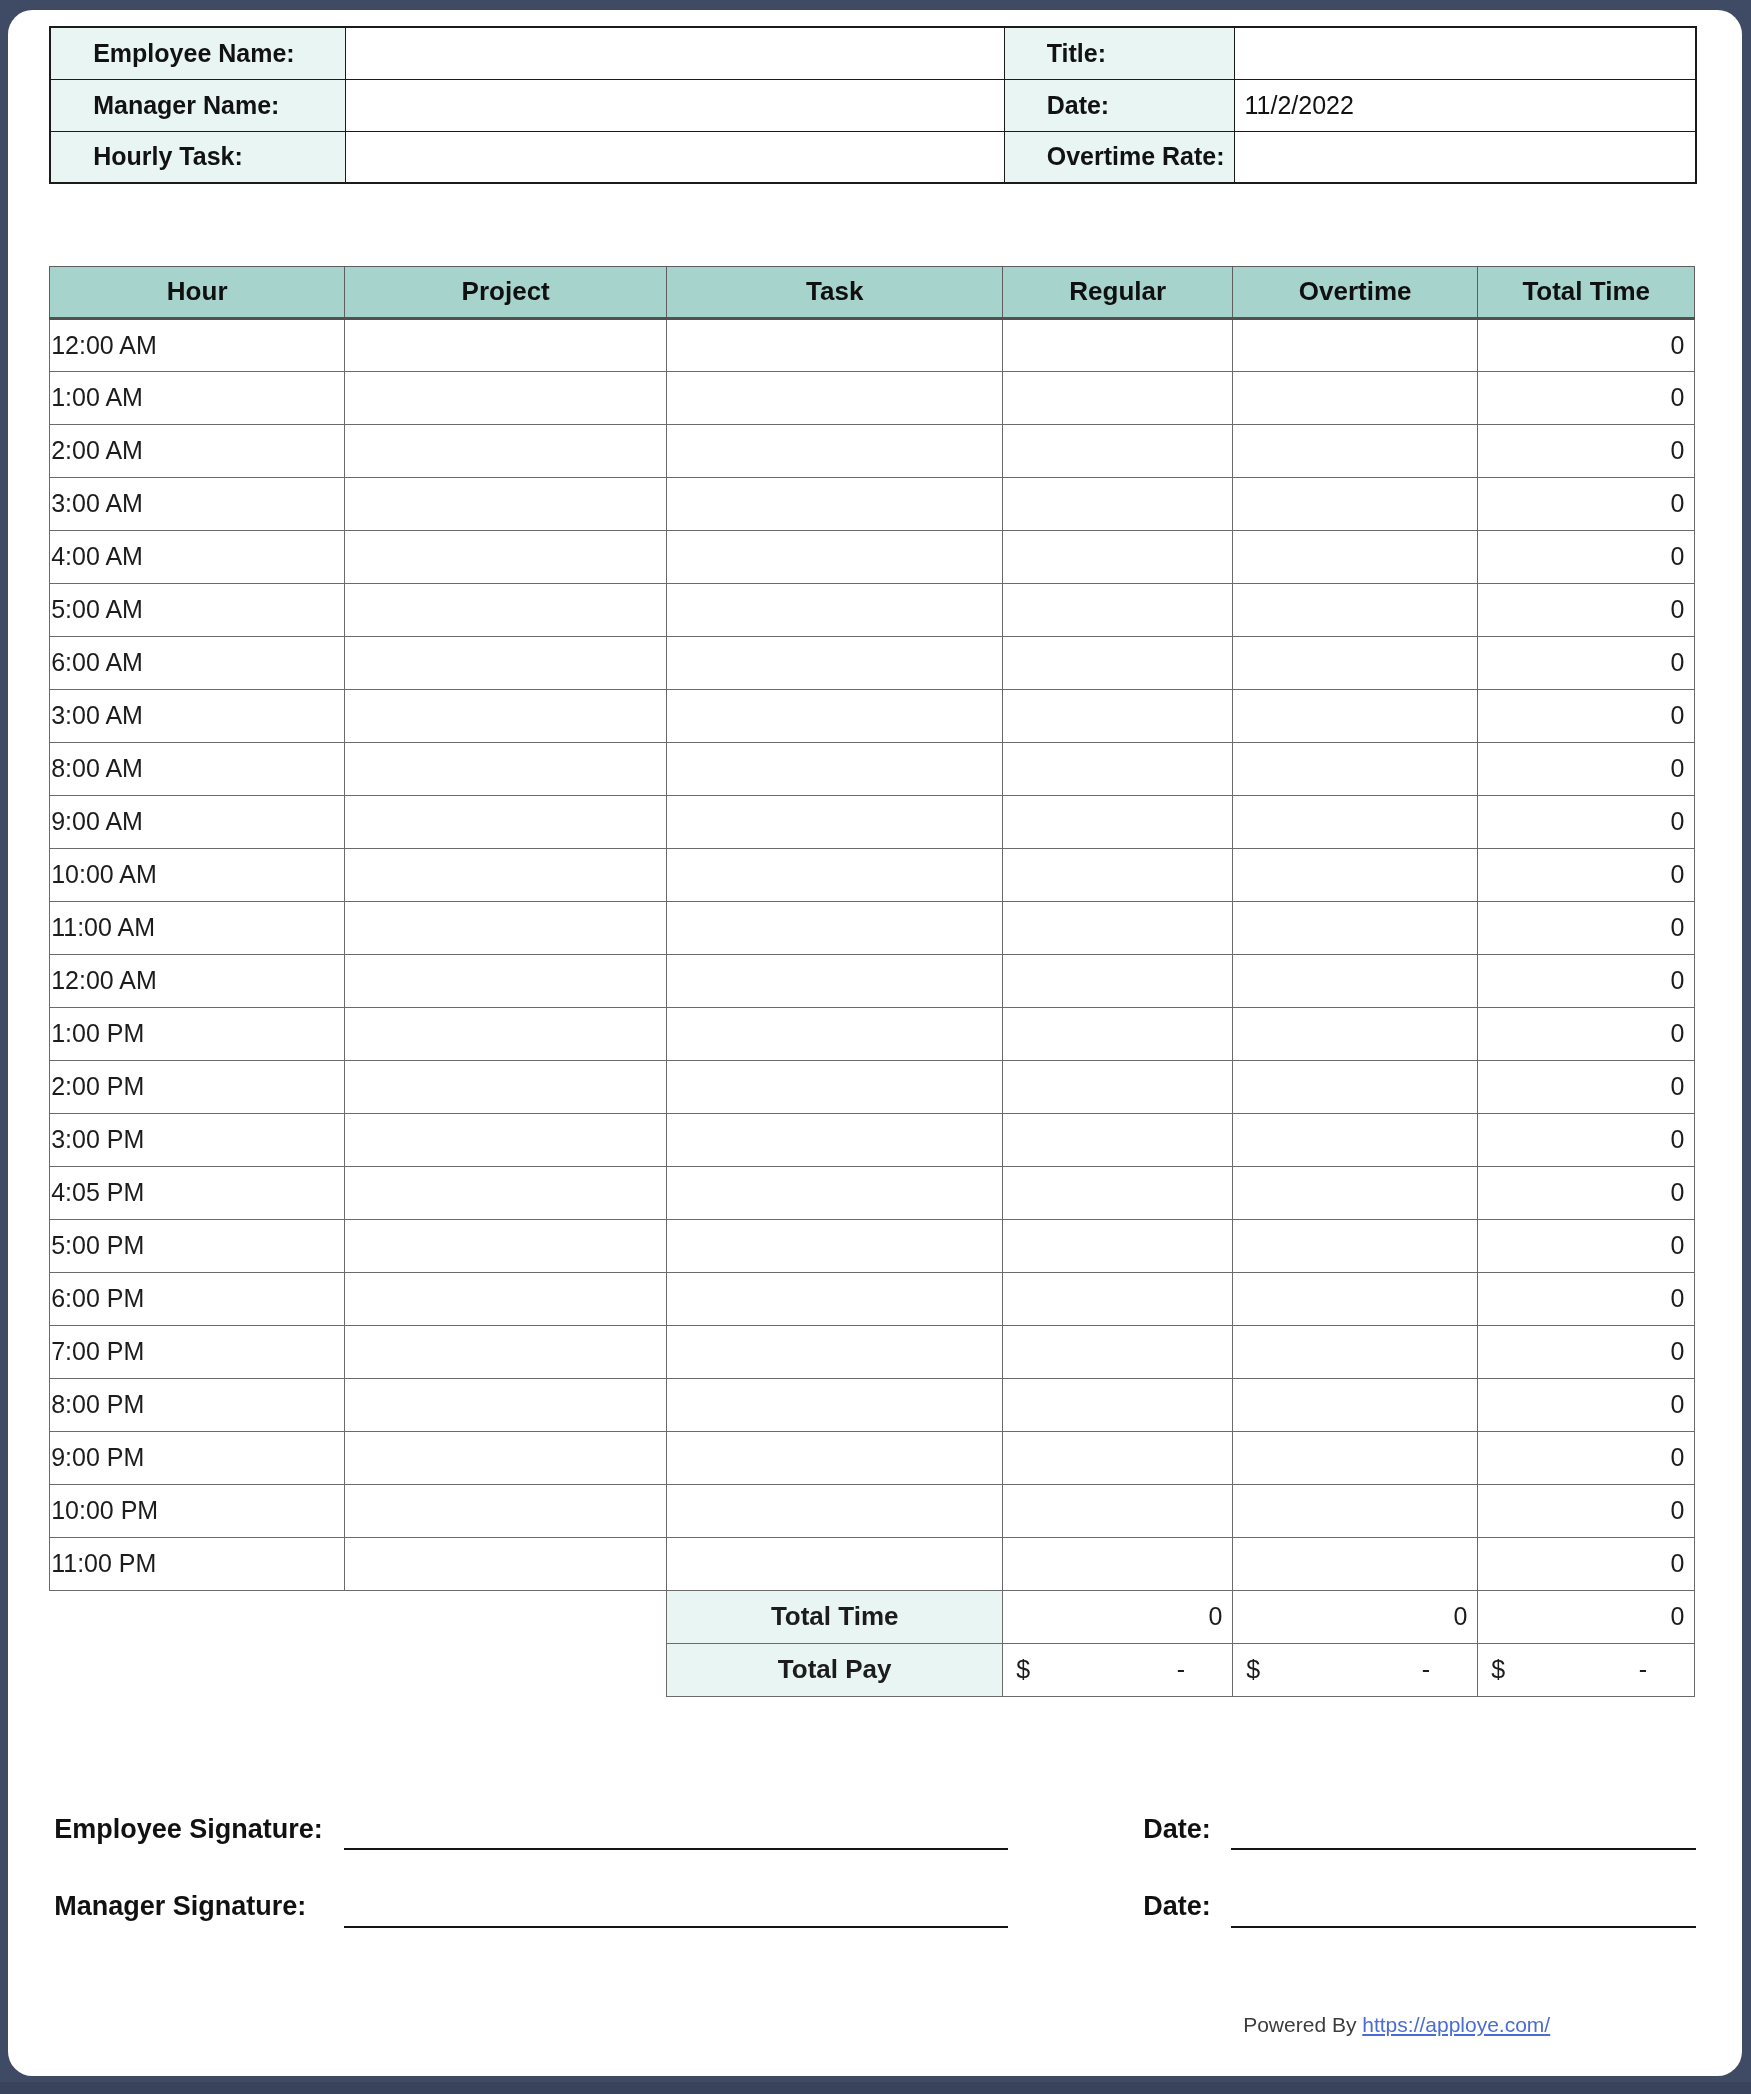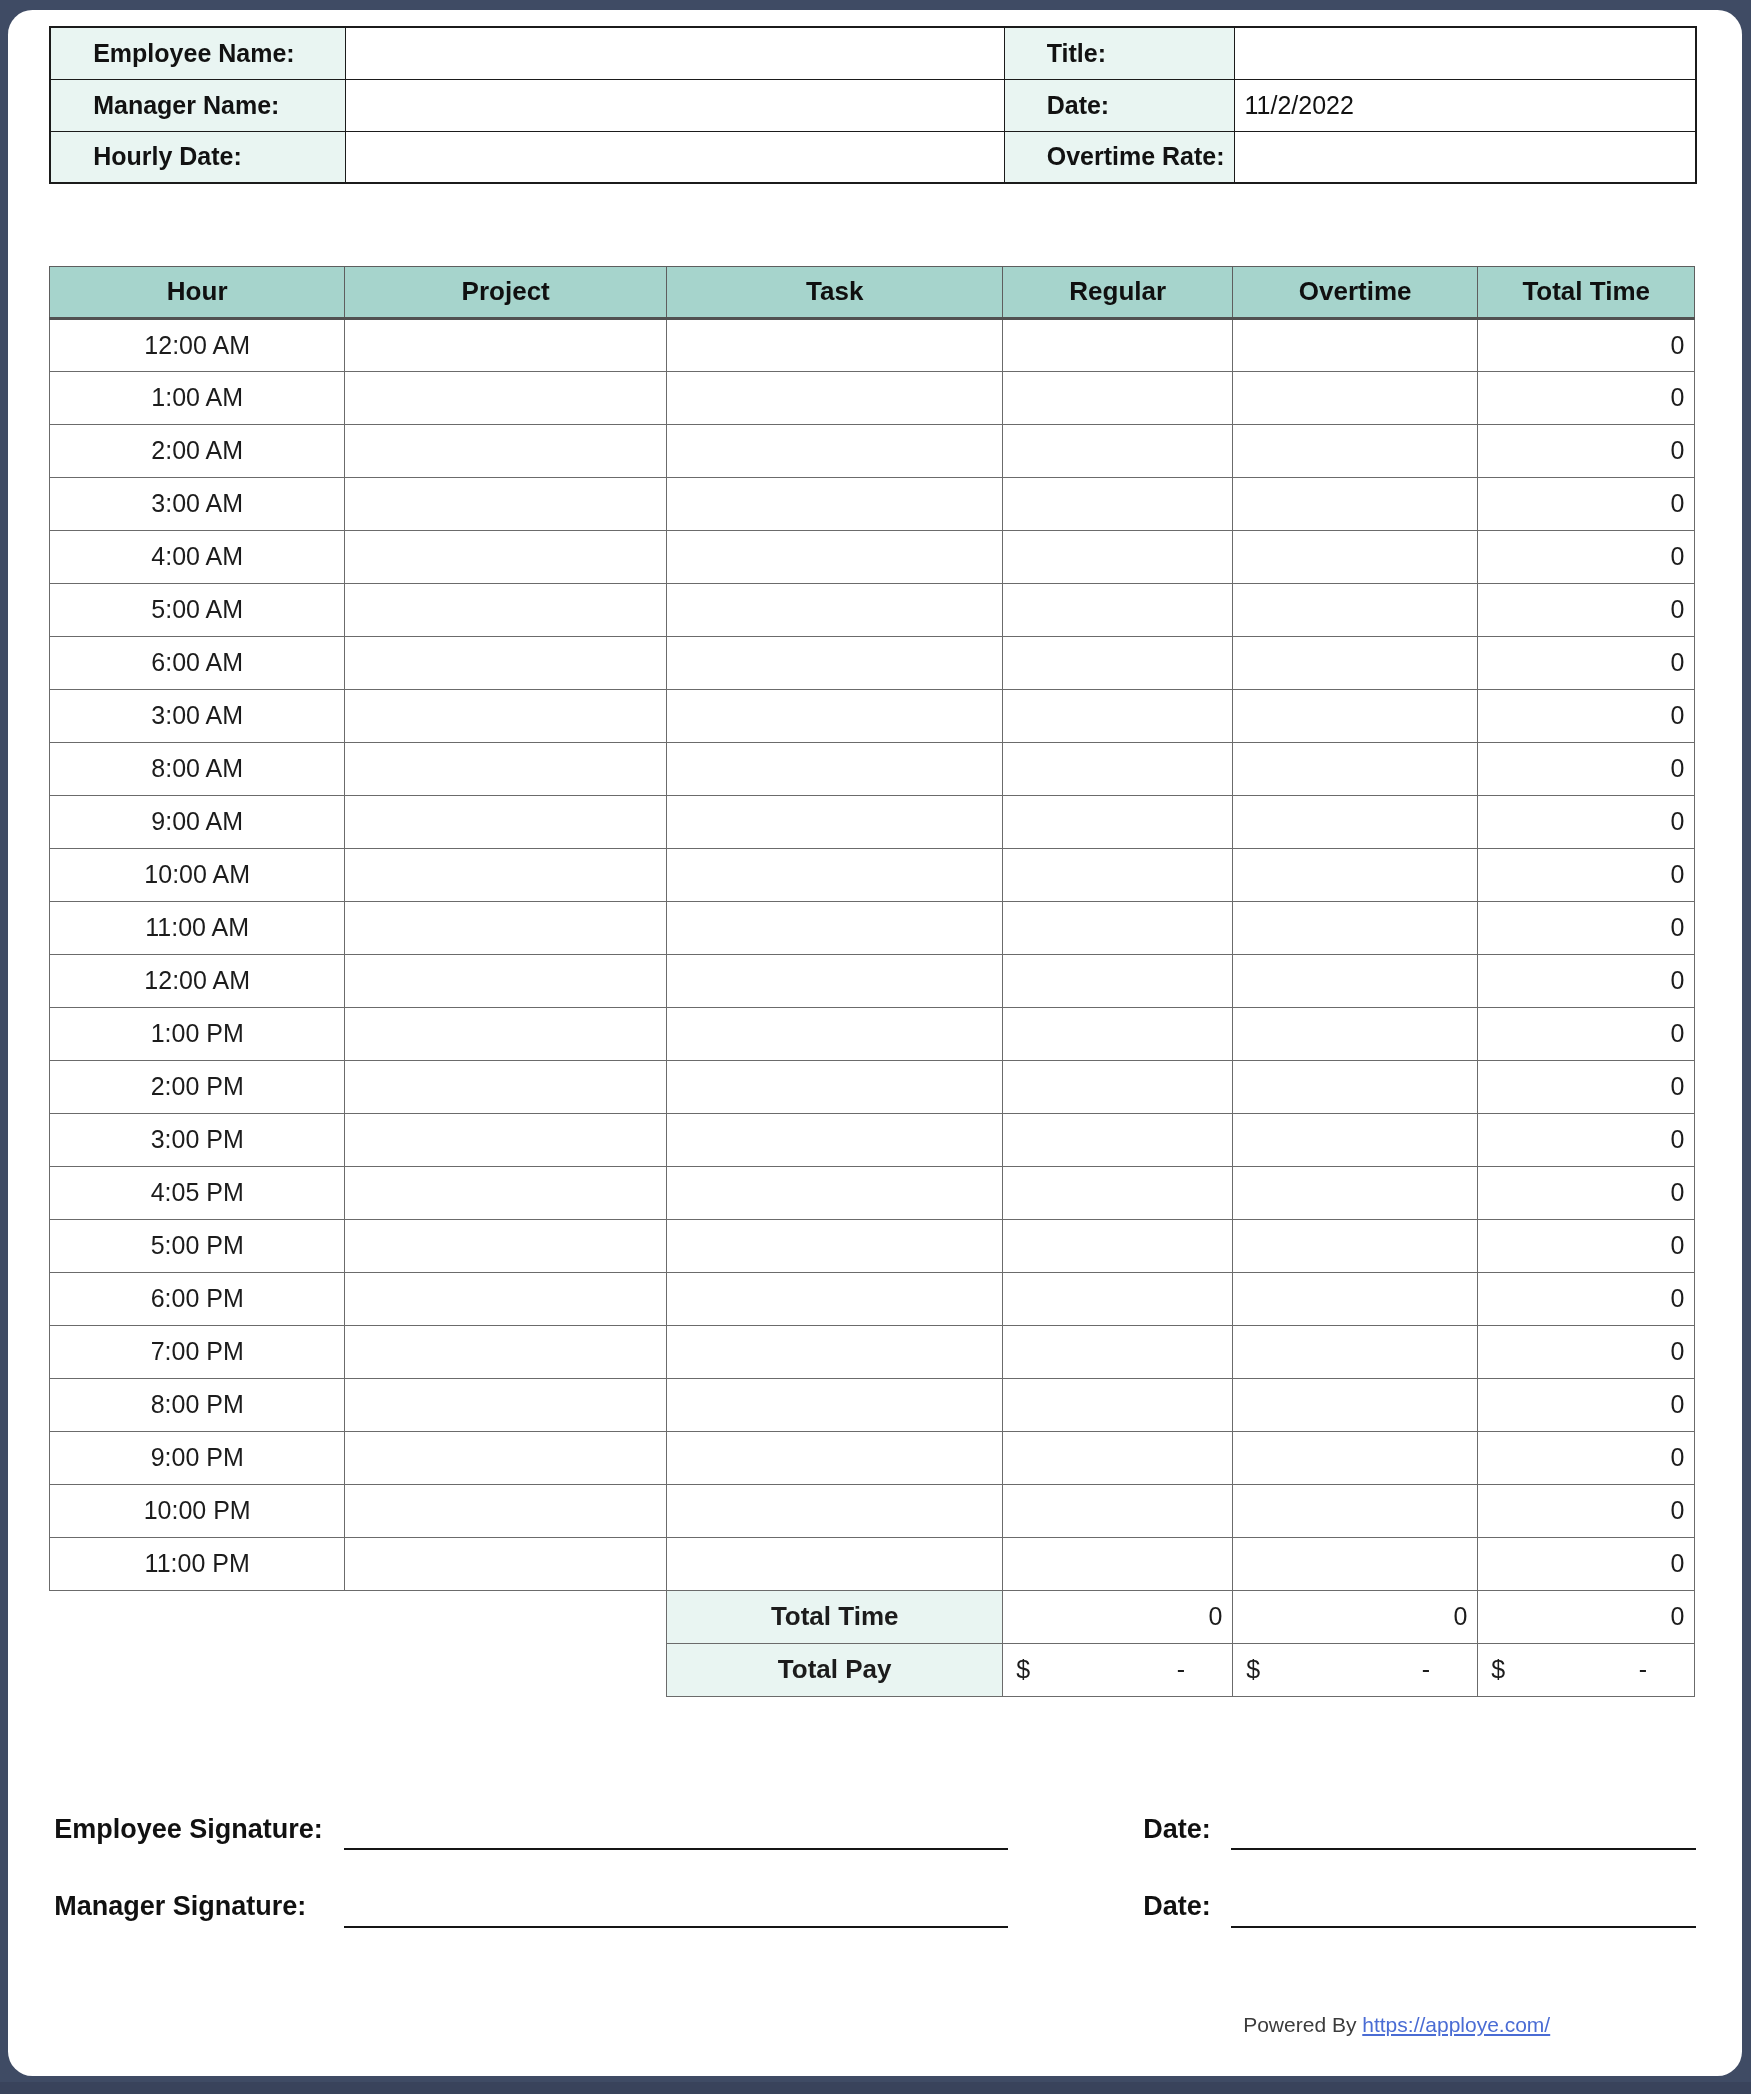--- a/index.html
+++ b/index.html
@@ -43,21 +43,21 @@
     background: #A6D4CC;
     border: 1.6px solid #5e5e5e; border-bottom: 3.3px solid #515151;
     height: 52px; font-size: 26px; font-weight: 700; color: #101010;
     text-align: center; vertical-align: middle;
   }
   table.main-table td {
     border: 1.6px solid #6b6b6b;
     height: 53px; font-size: 25px; color: #1c1c1c;
     vertical-align: middle; overflow: hidden; white-space: nowrap;
   }
-  td.hour  { text-align: center; }
+  td.hour  { }
   td.total { text-align: right; padding-right: 9.8px; }
   tr.totals-row td.blank { border: none; background: #ffffff; }
   tr.totals-row td.t-label {
     background: #E9F5F2; font-weight: 700; font-size: 26px; text-align: center;
   }
   tr.totals-row td.num { text-align: right; padding-right: 9.8px; }
   tr.totals-row td.pay { padding: 0 47px 0 13px; }
   td.pay .cur { float: left; }
   td.pay .amt { float: right; }
 
@@ -94,21 +94,21 @@
         <td class="label">Title:</td>
         <td class="value"></td>
       </tr>
       <tr>
         <td class="label">Manager Name:</td>
         <td class="value"></td>
         <td class="label">Date:</td>
         <td class="value">11/2/2022</td>
       </tr>
       <tr>
-        <td class="label">Hourly Date:</td>
+        <td class="label">Hourly Task:</td>
         <td class="value"></td>
         <td class="label">Overtime Rate:</td>
         <td class="value"></td>
       </tr>
     </tbody>
   </table>
 
   <table class="main-table">
     <colgroup>
       <col style="width:295px">

